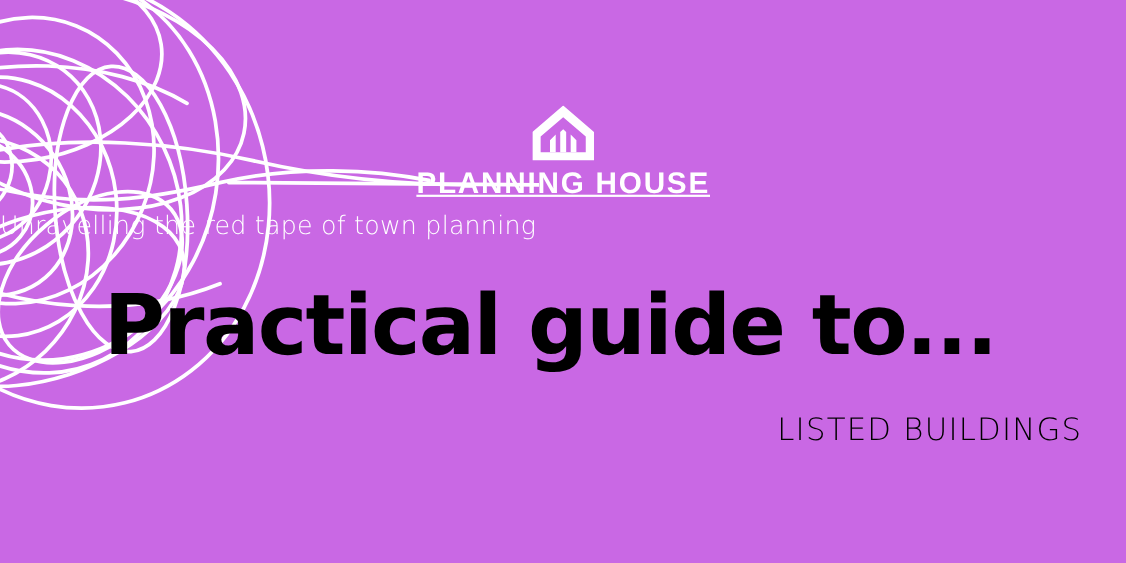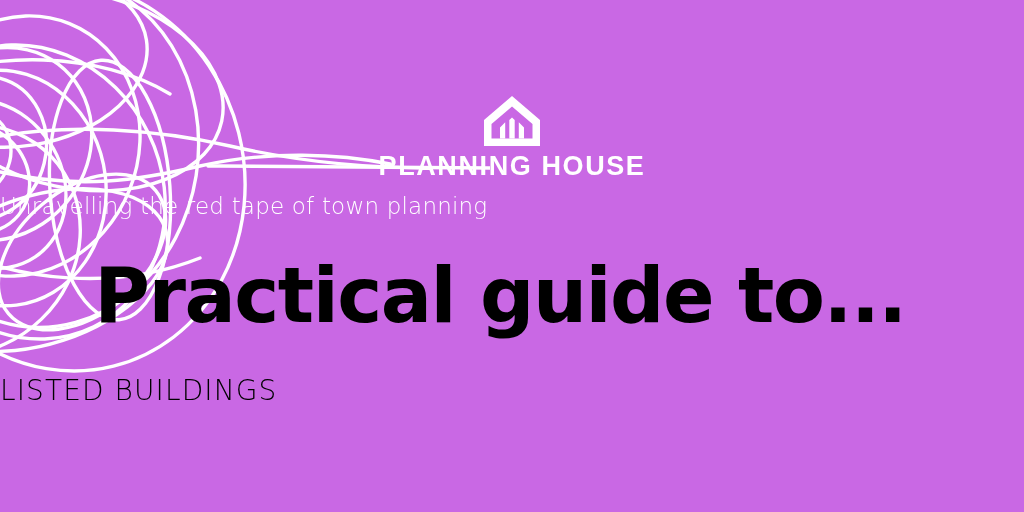--- a/index.html
+++ b/index.html
@@ -54,20 +54,21 @@
   .brand-name {
     display: block;
     margin-top: 7px;
     color: #ffffff;
     font-family: "Liberation Sans", sans-serif;
     font-weight: bold;
     font-size: 27px;
     line-height: 1;
     letter-spacing: 1.6px;
     white-space: nowrap;
+    text-decoration: underline;
   }
 
   .tagline {
     position: absolute;
     left: 0;
     top: 193px;
     width: 1024px;
     text-align: left;
     color: #ffffff;
     font-family: "DejaVu Sans", sans-serif;
@@ -91,21 +92,21 @@
     line-height: 1;
     letter-spacing: -1.5px;
     white-space: nowrap;
   }
 
   .subtitle {
     position: absolute;
     left: 0;
     top: 377px;
     width: 984px;
-    text-align: left;
+    text-align: right;
     color: #000000;
     font-family: "DejaVu Sans", sans-serif;
     font-weight: 300;
     font-size: 28px;
     line-height: 1;
     letter-spacing: 1.1px;
   }
 </style>
 </head>
 <body>

